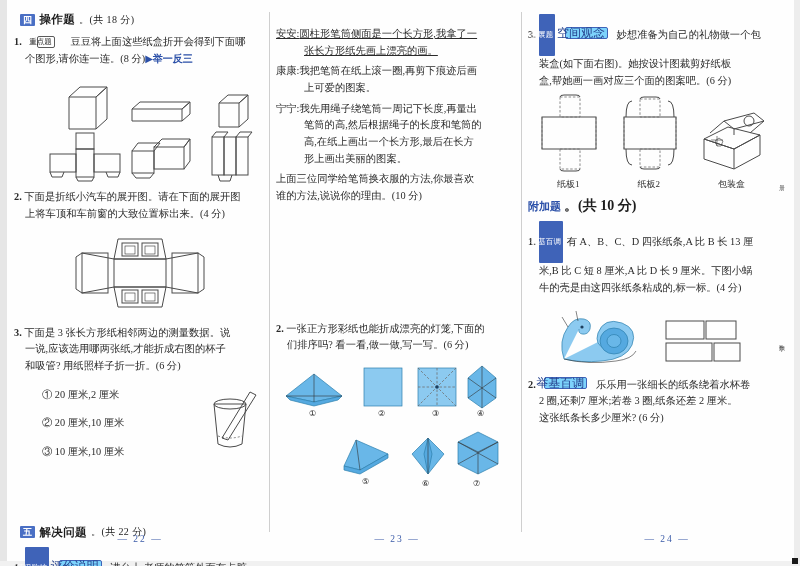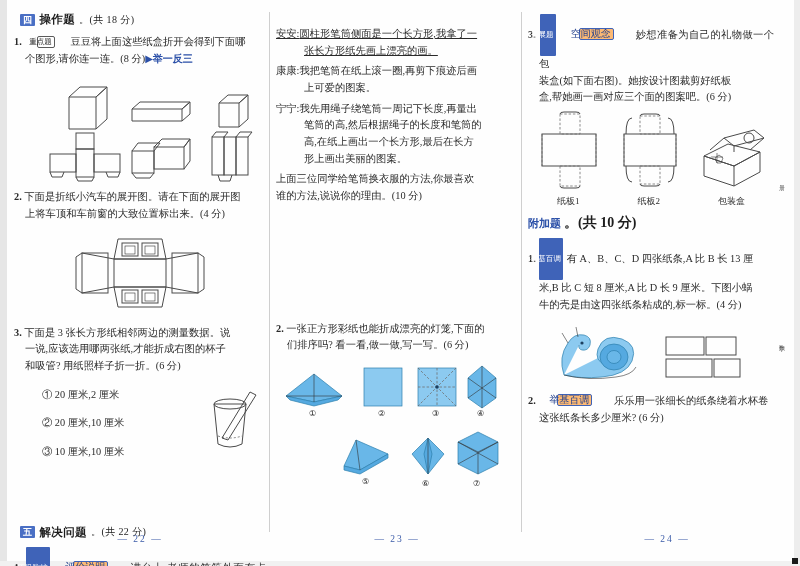--- a/index.html
+++ b/index.html
@@ -101,27 +101,27 @@
     padding: 0 2px;
     margin: 0 13px;
     vertical-align: 1px;
     border-radius: 2px;
     background: #fff;
   }
   .tag-blueout {
     display: inline-block;
     border: 1px solid #3f63b8;
     color: #24408c;
-    font-size: 10px;
+    font-size: 12px;
     line-height: 10px;
     padding: 0 2px;
-    margin: 0 19px;
+    margin: 0 6px;
     vertical-align: 1px;
     border-radius: 2px;
-    background: #fdba74;
+    background: #7dd3fc;
   }
   .hint-blue {
     color: #2b50a8;
     font-weight: bold;
     font-size: 10px;
   }
   .dlg { display:block; padding-left: 28px; text-indent: -28px; }
   .opt { display:block; padding-left: 16px; margin: 12px; }
 
   .fig { position: relative; margin: 4px 0 6px 0; }
@@ -499,20 +499,21 @@
         <rect class="stk" x="186" y="42" width="26" height="18"></rect>
       </svg>
     </div>
 
     <div class="q">
       <span class="q-body">
         <span class="q-num">2.</span>
         <span class="tag-blueout">举基百调</span>
         <span>乐乐用一张细长的纸条绕着水杯卷</span>
       </span>
+      <span style="display:block;padding-left:11px;">2 圈,还剩7 厘米;若卷 3 圈,纸条还差 2 厘米。</span>
       <span style="display:block;padding-left:11px;">这张纸条长多少厘米? (6 分)</span>
     </div>
 
     <div class="side-vert" style="right:-12px; top:170px;">册</div>
     <div class="side-vert" style="right:-12px; top:330px;">数学</div>
 
     <div class="pagenum pg3">— 24 —</div>
   </div>
 
 </div>

